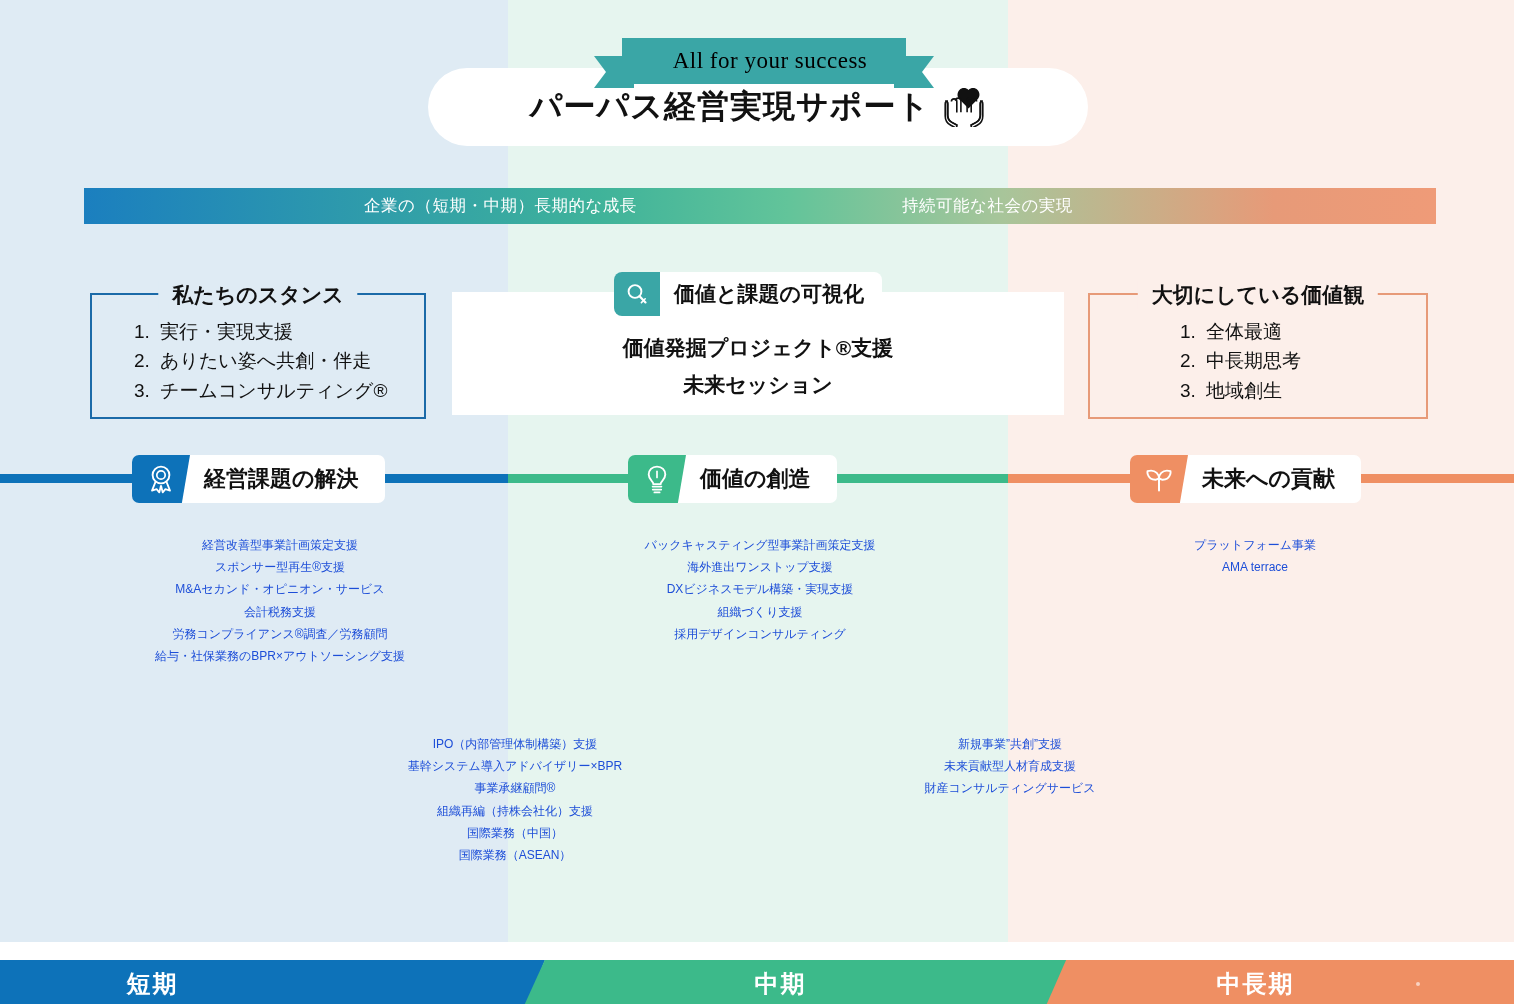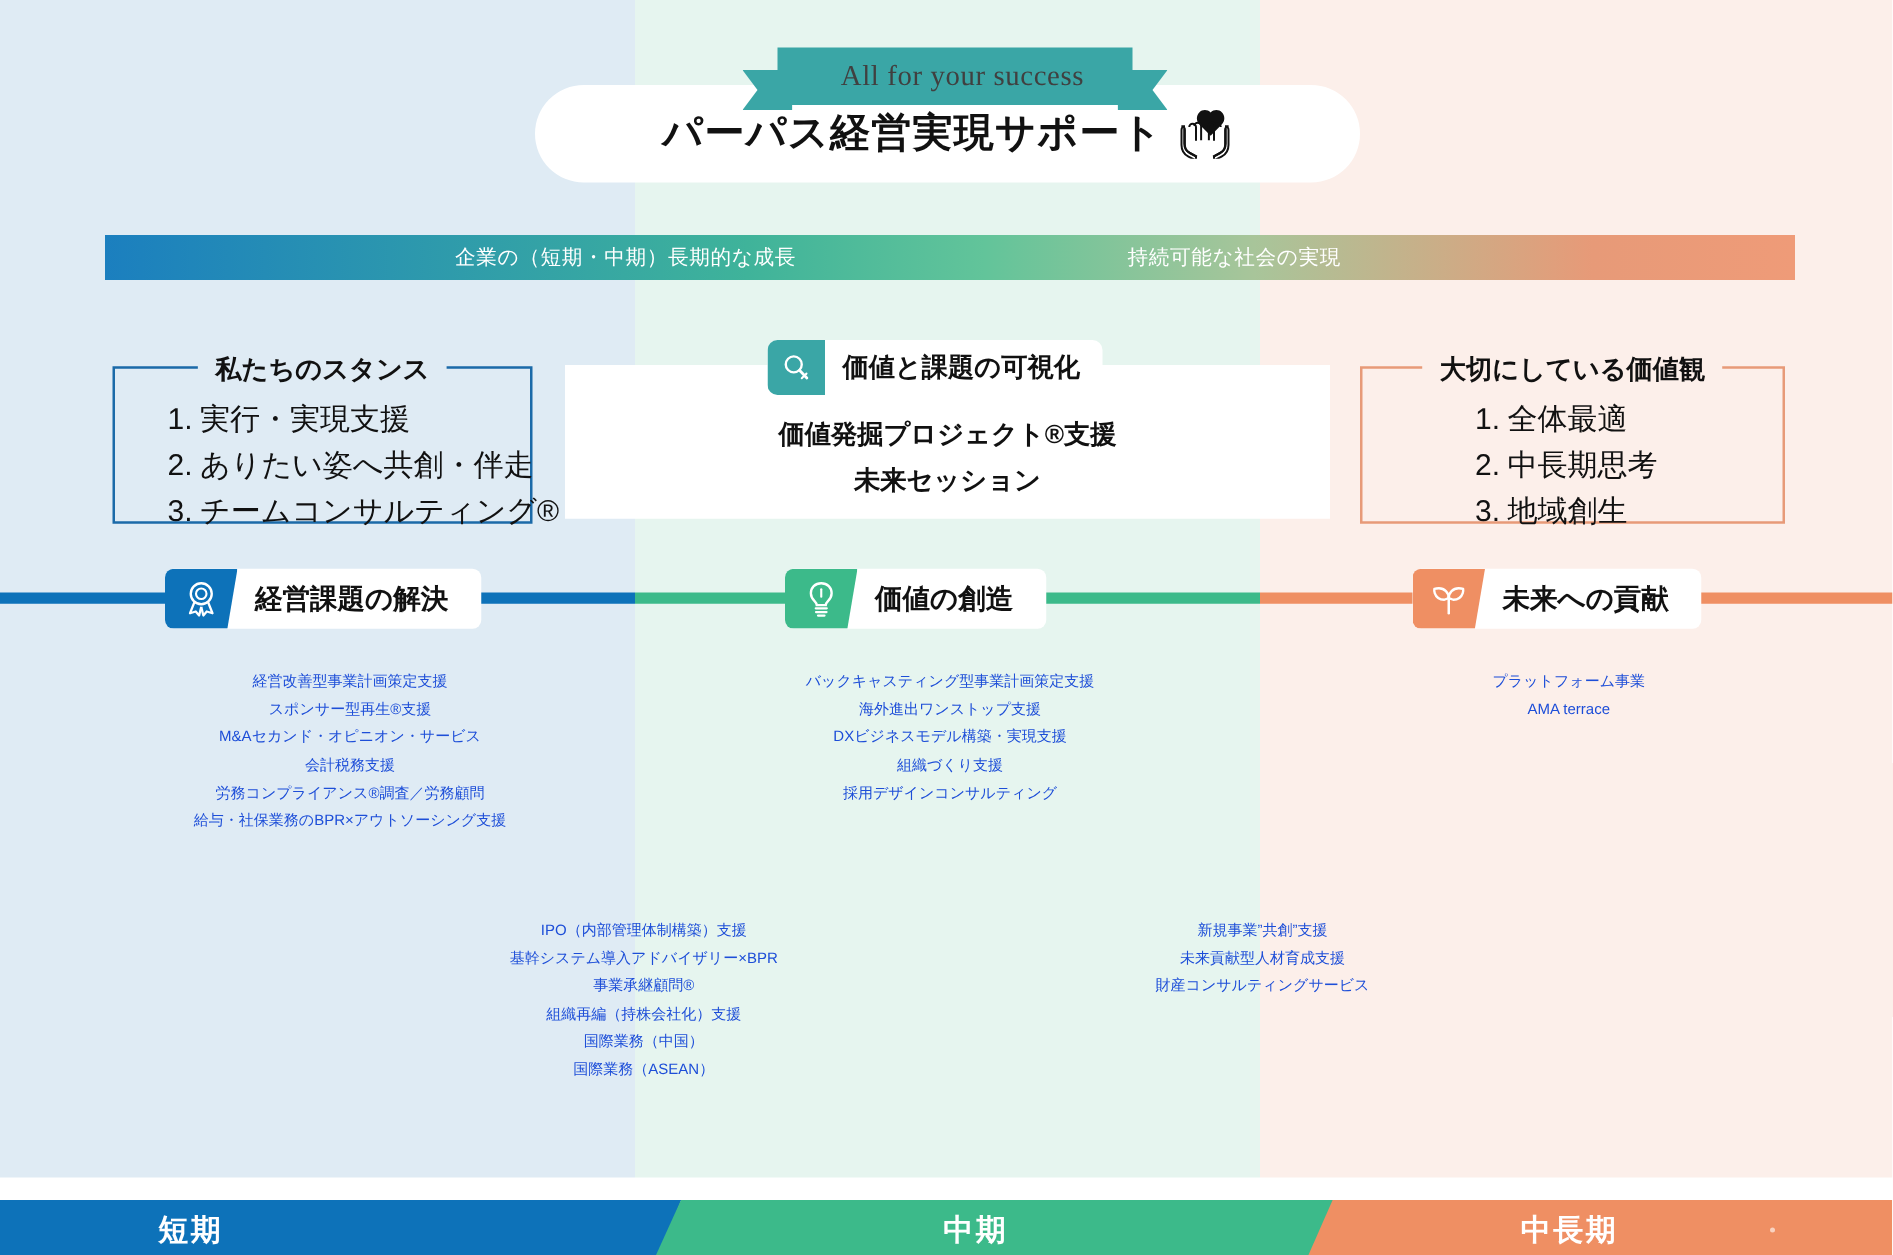--- a/index.html
+++ b/index.html
@@ -31,21 +31,21 @@
     background: #3aa6a6;
   }
   #ribbon-tail-l { left: 0;  clip-path: polygon(0 0, 100% 0, 100% 100%, 0 100%, 30% 50%); }
   #ribbon-tail-r { right: 0; clip-path: polygon(0 0, 100% 0, 70% 50%, 100% 100%, 0 100%); }
   #ribbon-body {
     position: absolute; left: 28px; top: 0; right: 28px; height: 46px;
     background: #3aa6a6;
     display: flex; align-items: center; justify-content: center;
   }
   #ribbon-text {
-    color: #404040; font-size: 23px; letter-spacing: .5px;
+    color: #000000; font-size: 23px; letter-spacing: .5px;
     font-family: "Liberation Serif", "DejaVu Serif", serif;
     margin-left: 12px;
   }
 
   #title-pill {
     position: absolute; left: 428px; top: 68px;
     width: 660px; height: 78px;
     background: #ffffff; border-radius: 39px;
     display: flex; align-items: center; justify-content: center;
     z-index: 4;
@@ -79,21 +79,21 @@
   }
   .frame-title {
     position: absolute; top: -14px; left: 50%;
     transform: translateX(-50%);
     padding: 0 14px;
     font-size: 21px; font-weight: bold; color: #111;
     white-space: nowrap;
   }
   .frame-list { list-style: none; margin-top: 22px; }
   .frame-list li {
-    font-size: 24px; color: #111; line-height: 1.55;
+    font-size: 19px; color: #111; line-height: 1.55;
     white-space: nowrap;
   }
   .frame-list li .num { display: inline-block; width: 26px; }
 
   #box-stance {
     left: 90px; top: 293px; width: 336px; height: 126px;
     border-color: #1b6aa8;
   }
   #box-stance .frame-title { background: #dfebf4; }
   #box-stance .frame-list { padding-left: 42px; }

